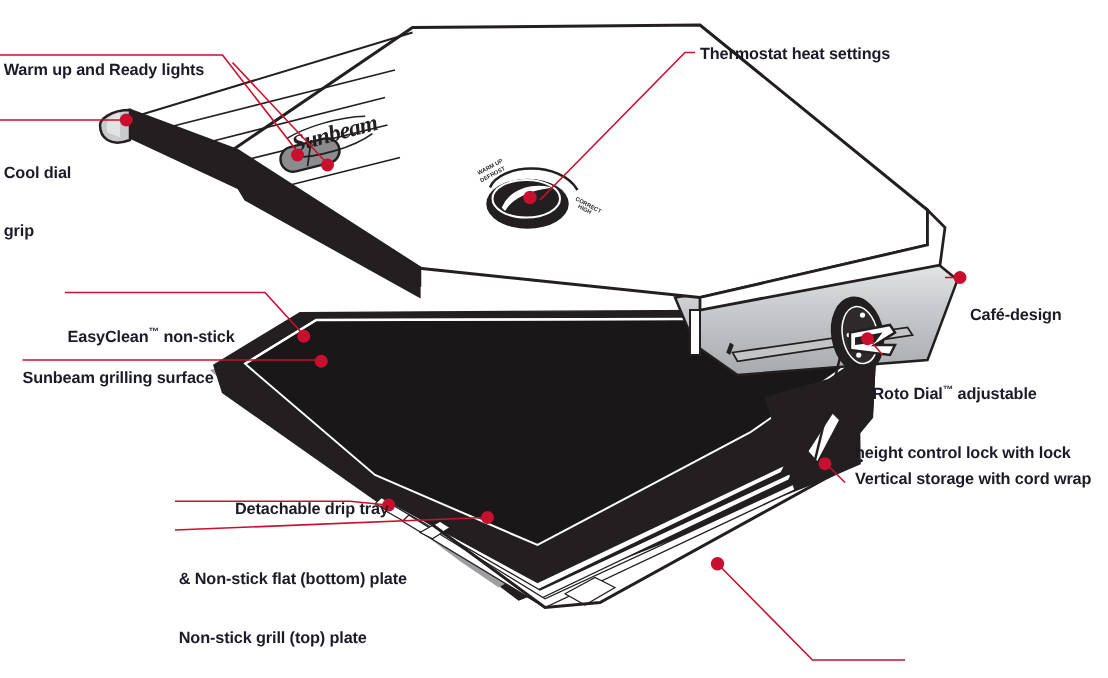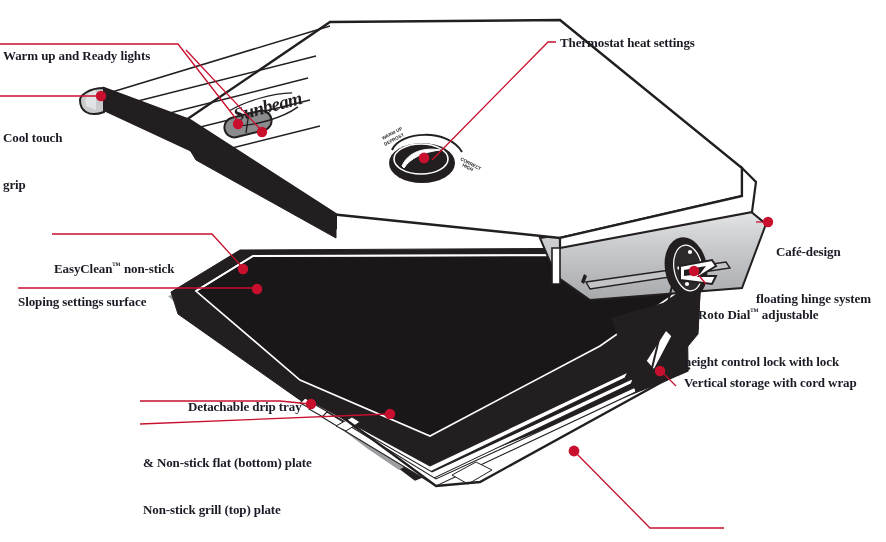--- a/index.html
+++ b/index.html
@@ -11,21 +11,21 @@
   svg#art{position:absolute;left:0;top:0;width:886px;height:542px;display:block;}
 
   .callout{
     position:absolute;
     color:#1b1b26;
     font-weight:bold;
     font-size:13px;
     line-height:15.5px;
     letter-spacing:-0.1px;
     white-space:pre;
-    font-family:Liberation Serif, serif;
+    font-family:Liberation Sans, sans-serif;
   }
   .tm{font-size:8.5px;vertical-align:super;font-weight:bold;}
 </style>
 </head>
 <body>
 
 <div id="stage">
 
   <svg id="art" viewBox="0 0 886 542">
     <defs>
@@ -192,35 +192,34 @@
       <circle cx="660" cy="371" r="5.2"></circle>
       <circle cx="311" cy="404" r="5.2"></circle>
       <circle cx="390" cy="414" r="5.2"></circle>
       <circle cx="574" cy="451" r="5.4"></circle>
     </g>
   </svg>
 
   <div class="callout" style="left:3px;top:48px;">Warm up and Ready lights</div>
 
   <div class="callout" style="left:3px;top:99px;">
-    <div>Cool touch</div>
+    <div>Cool dial</div>
     <div>grip</div>
   </div>
 
   <div class="callout" style="left:560px;top:35px;">Thermostat heat settings</div>
 
   <div class="callout" style="left:54px;top:227px;">
     <div><span>EasyClean</span><span class="tm">™</span><span> non-stick</span></div>
   </div>
 
-  <div class="callout" style="left:18px;top:294px;">Sloping settings surface</div>
+  <div class="callout" style="left:18px;top:294px;">Sunbeam grilling surface</div>
 
   <div class="callout" style="left:776px;top:213px;">
     <div>Café-design</div>
-    <div style="margin-left:-20px;">floating hinge system</div>
   </div>
 
   <div class="callout" style="left:698px;top:273px;">
     <div><span>Roto Dial</span><span class="tm">™</span><span> adjustable</span></div>
     <div style="margin-left:-14px;">height control lock with lock</div>
   </div>
 
   <div class="callout" style="left:684px;top:375px;">Vertical storage with cord wrap</div>
 
   <div class="callout" style="left:143px;top:399px;padding-left:45px;">Detachable drip tray</div>

